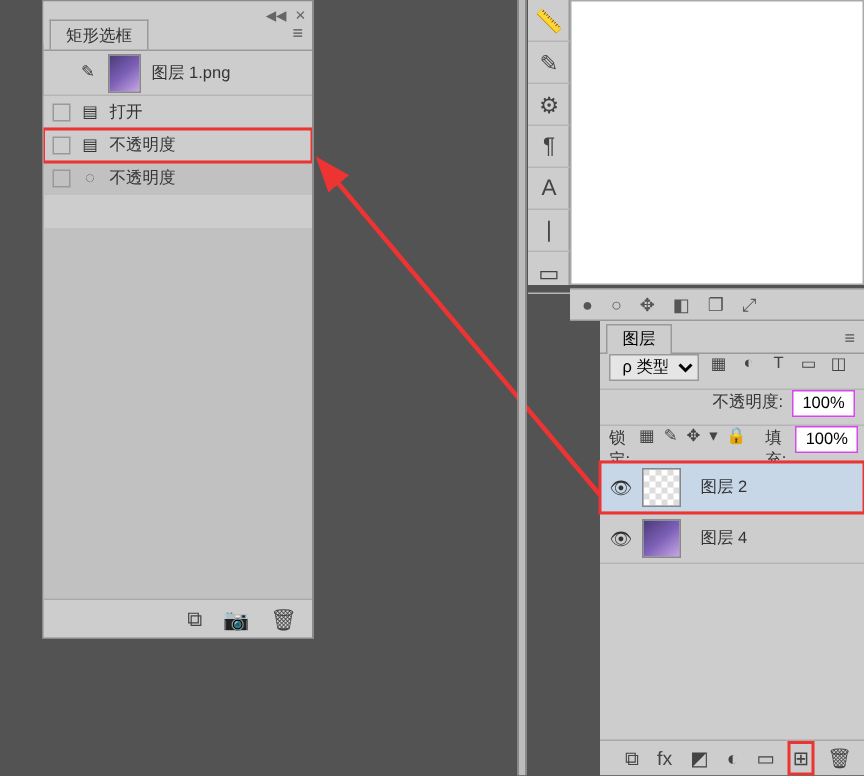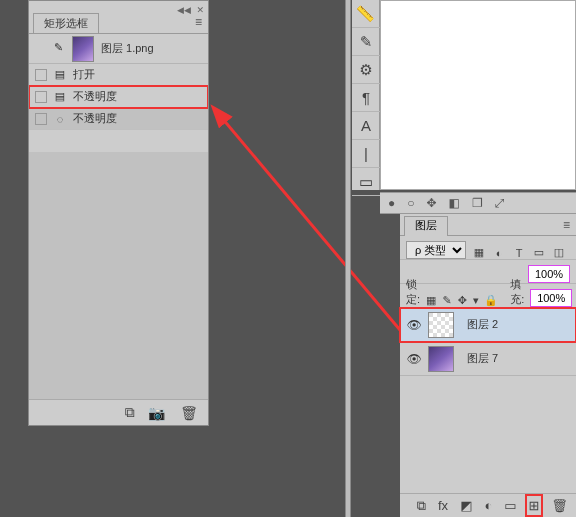--- a/index.html
+++ b/index.html
@@ -48,21 +48,21 @@
   
   .mini-row { position: absolute; left: 380px; top: 192px; right: 0; height: 22px; background: #cdcdcd; display: flex; align-items: center; gap: 12px; padding: 0 8px; border-top: 1px solid #999; border-bottom: 1px solid #999; }
   .mini-row .m { font-size: 12px; color: #555; cursor: pointer; }
 
   
   .layers-panel { position: absolute; left: 380px; top: 214px; right: 0; bottom: 0; background: #cdcdcd; margin-left: 20px; }
   .layers-tab { height: 22px; border-bottom: 1px solid #9a9a9a; position: relative; }
   .layers-tab .tab { position: absolute; left: 4px; top: 2px; height: 20px; border: 1px solid #9a9a9a; border-bottom: none; padding: 1px 10px 0 10px; font-size: 11px; background: #cdcdcd; }
   .layers-tab .menu { position: absolute; right: 6px; top: 4px; font-size: 12px; color: #555; cursor: pointer; }
 
-  .filter-row, .blend-row, .lock-row { display: flex; align-items: flex-end; height: 24px; padding: 0 6px; gap: 6px; font-size: 11px; color: #333; border-bottom: 1px solid #b5b5b5; }
+  .filter-row, .blend-row, .lock-row { display: flex; align-items: flex-start; height: 24px; padding: 0 6px; gap: 6px; font-size: 11px; color: #333; border-bottom: 1px solid #b5b5b5; }
   .sel { height: 18px; font-size: 11px; background: #e5e5e5; border: 1px solid #999; padding: 0 4px; }
   .pct { width: 42px; height: 18px; font-size: 11px; background: #fff; border: 1px solid #d946ef; text-align: center; }
   .sm-ico { width: 14px; text-align: center; color: #444; cursor: pointer; }
 
   .layer-list { position: absolute; left: 0; right: 0; top: 94px; bottom: 24px; }
   .layer-row { display: flex; align-items: center; height: 34px; padding: 0 6px; border-bottom: 1px solid #b5b5b5; background: #cdcdcd; gap: 6px; }
   .layer-row.sel-row { background: #c7d7e8; }
   .layer-row.highlight { outline: 2px solid #e33; outline-offset: -1px; }
   .eye { width: 16px; text-align: center; font-size: 12px; color: #333; cursor: pointer; }
   .layer-thumb { width: 26px; height: 26px; border: 1px solid #888; }
@@ -162,20 +162,21 @@
     </select>
     <span class="sm-ico">▦</span>
     <span class="sm-ico">◐</span>
     <span class="sm-ico">T</span>
     <span class="sm-ico">▭</span>
     <span class="sm-ico">◫</span>
   </div>
 
   <div class="blend-row">
     <span style="flex:1"></span>
+    <span>不透明度:</span>
     <input class="pct" value="100%" style="">
   </div>
 
   <div class="lock-row">
     <span>锁定:</span>
     <span class="sm-ico">▦</span>
     <span class="sm-ico">✎</span>
     <span class="sm-ico">✥</span>
     <span class="sm-ico">▾</span>
     <span class="sm-ico">🔒</span>
@@ -186,21 +187,21 @@
 
   <div class="layer-list">
     <div class="layer-row sel-row highlight">
       <div class="eye">👁</div>
       <div class="layer-thumb thumb checker"></div>
       <div class="lbl">图层 2</div>
     </div>
     <div class="layer-row">
       <div class="eye">👁</div>
       <div class="layer-thumb thumb"></div>
-      <div class="lbl">图层 7</div>
+      <div class="lbl">图层 4</div>
     </div>
   </div>
 
   <div class="layers-footer">
     <span class="ico">⧉</span>
     <span class="ico">fx</span>
     <span class="ico">◩</span>
     <span class="ico">◐</span>
     <span class="ico">▭</span>
     <span class="ico highlight">⊞</span>

